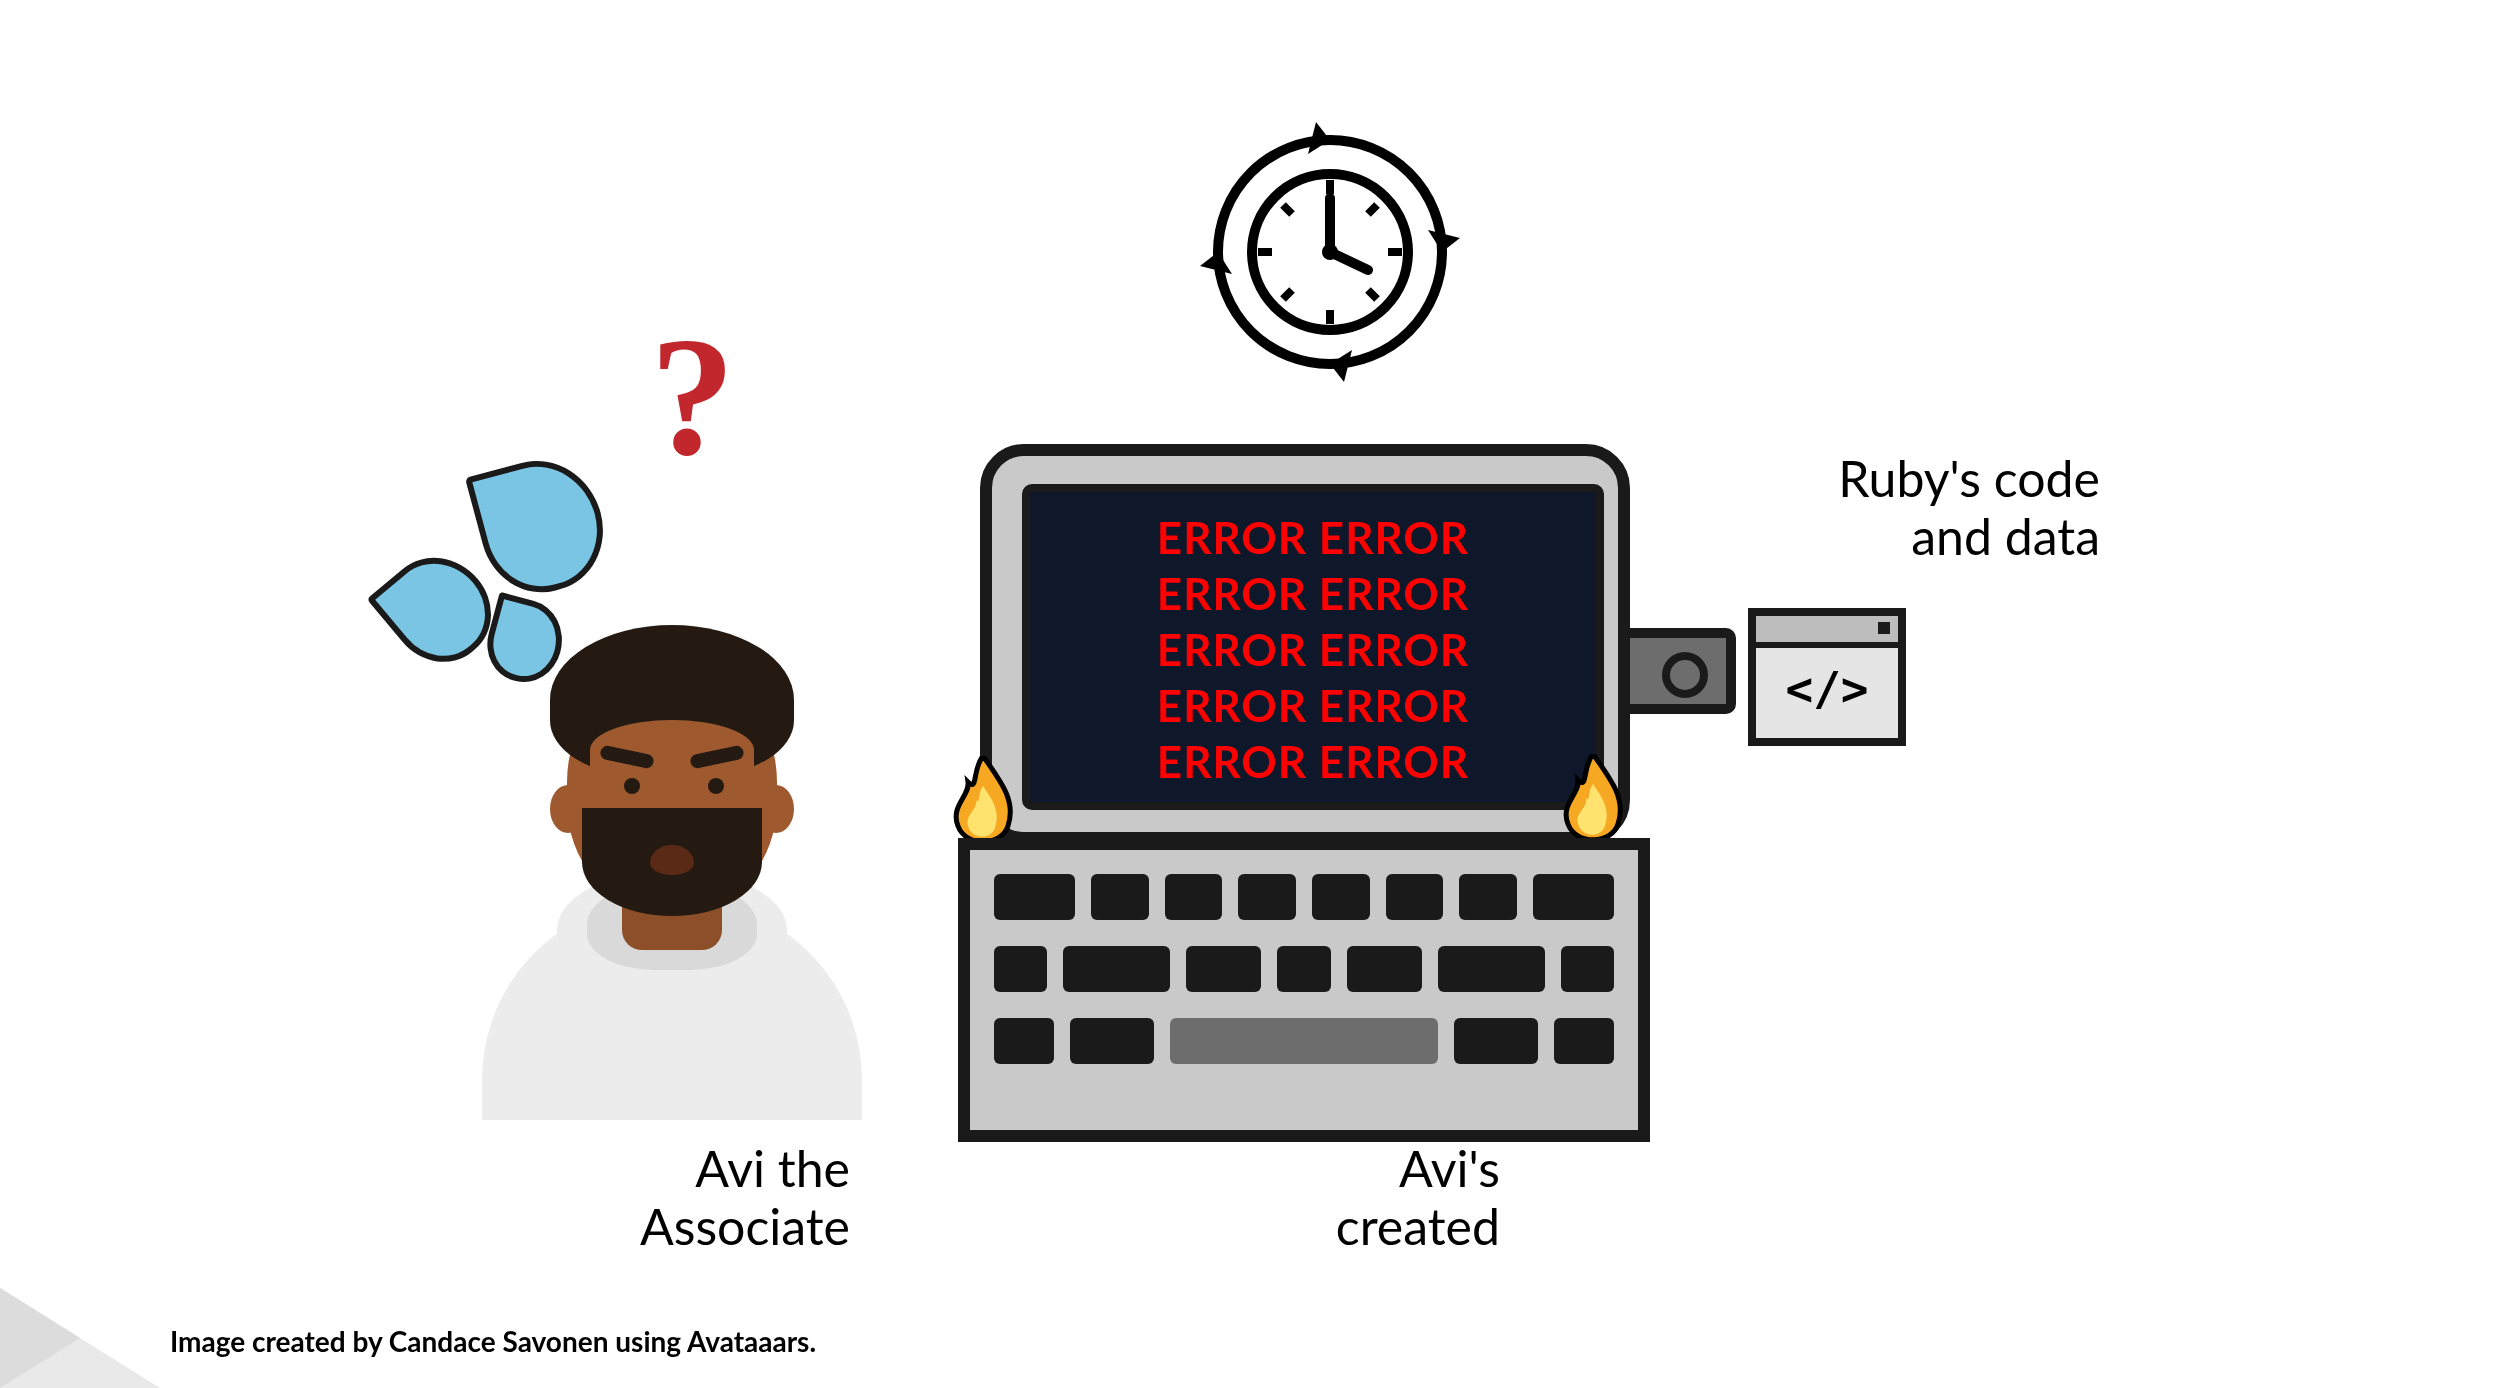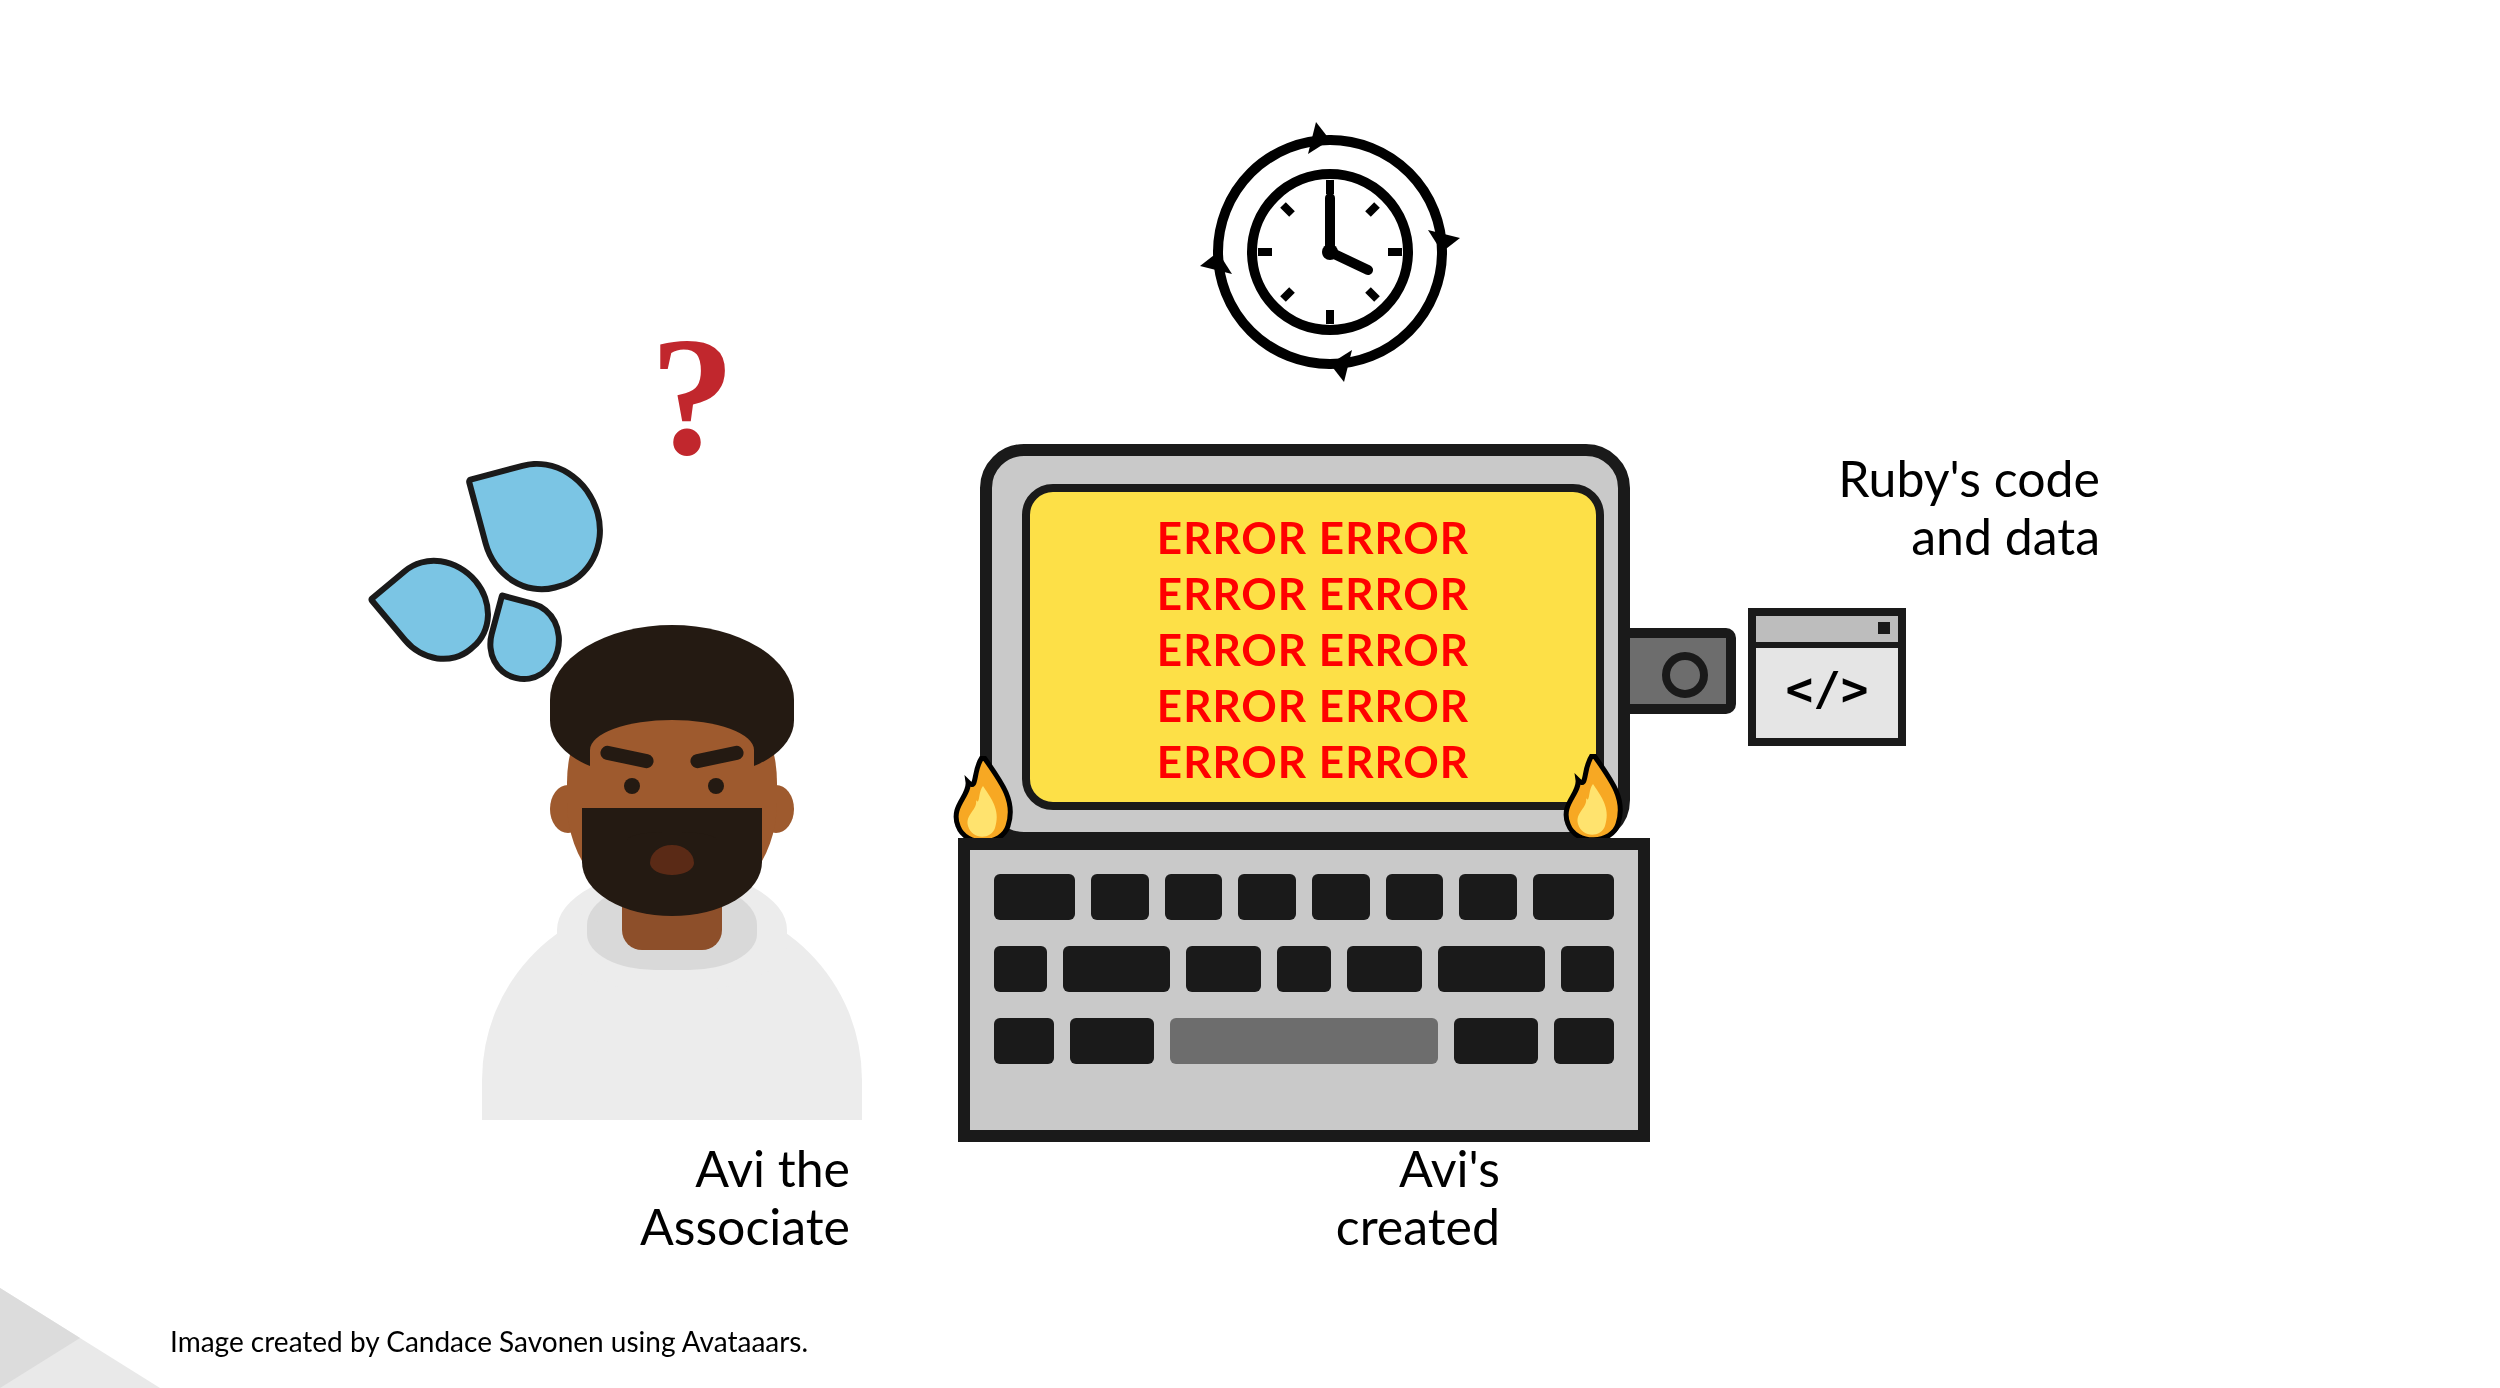--- a/index.html
+++ b/index.html
@@ -1,19 +1,19 @@
 <!DOCTYPE html>
 <html><head>
 <meta charset="utf-8">
 <style>
   html,body{margin:0;padding:0;width:2500px;height:1388px;background:#fff;
     font-family:"Lato","Segoe UI","Helvetica Neue",Arial,sans-serif;
     color:#000;overflow:hidden;position:relative}
   .label{position:absolute;font-size:50px;line-height:1.15;text-align:right}
-  .credit{position:absolute;left:170px;bottom:30px;font-size:28px;font-weight:400}
+  .credit{position:absolute;left:170px;bottom:30px;font-size:28px;font-weight:700}
   .err-screen{position:absolute;color:#ff0000;font-weight:700;font-size:44px;
     letter-spacing:1px;line-height:1.35;text-align:center;width:100%}
   .corner-fold{position:absolute;left:0;bottom:0;width:160px;height:160px}
 
   
   .avi{position:absolute;left:472px;top:580px;width:400px;height:540px}
   .avi .body{position:absolute;left:10px;top:320px;width:380px;height:220px;
     background:#ececec;border-radius:180px 180px 0 0}
   .avi .neck{position:absolute;left:150px;top:300px;width:100px;height:70px;
     background:#8d4f2a;border-radius:20px}
@@ -59,21 +59,21 @@
   .drop.d2{left:30px;top:95px;width:86px;height:96px;
     border-radius:5% 65% 60% 60%;transform:rotate(-40deg)}
   .drop.d3{left:128px;top:140px;width:62px;height:70px;
     border-radius:5% 65% 60% 60%;transform:rotate(15deg)}
 
   
   .computer{position:absolute;left:958px;top:444px;width:670px;height:680px}
   .monitor{position:absolute;left:22px;top:0;width:626px;height:376px;
     background:#c9c9c9;border:12px solid #1a1a1a;border-radius:44px}
   .screen{position:absolute;left:30px;top:28px;width:566px;height:310px;
-    background:#fde047;border:8px solid #1a1a1a;border-radius:31px;overflow:hidden}
+    background:#0f172a;border:8px solid #1a1a1a;border-radius:10px;overflow:hidden}
   .usb{position:absolute;left:648px;top:184px;width:110px;height:66px;
     background:#6d6d6d;border:10px solid #1a1a1a;border-radius:10px}
   .usb::before{content:"";position:absolute;left:-30px;top:14px;width:30px;height:32px;
     background:#bdbdbd;border:8px solid #1a1a1a;border-right:none}
   .usb::after{content:"";position:absolute;right:18px;top:14px;width:30px;height:30px;
     border:8px solid #1a1a1a;border-radius:50%}
   .kbd{position:absolute;left:0;top:394px;width:668px;height:280px;
     background:#c9c9c9;border:12px solid #1a1a1a}
   .krow{position:absolute;left:24px;right:24px;height:54px;display:flex;gap:16px}
   .krow.r1{top:24px}.krow.r2{top:96px}.krow.r3{top:168px}

